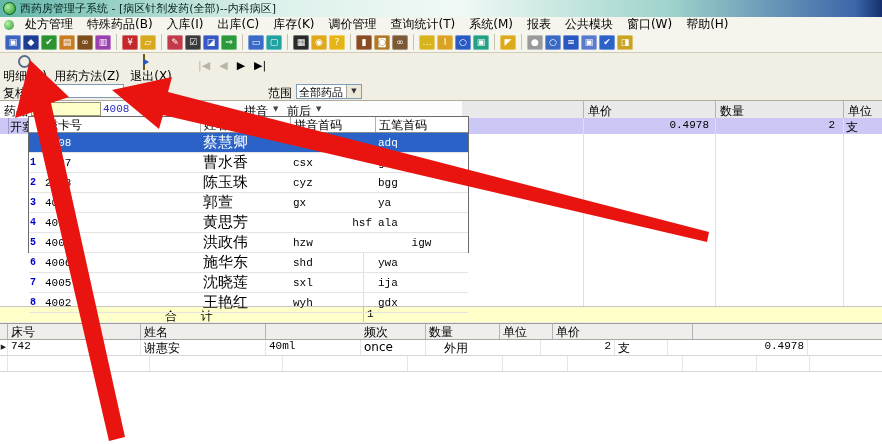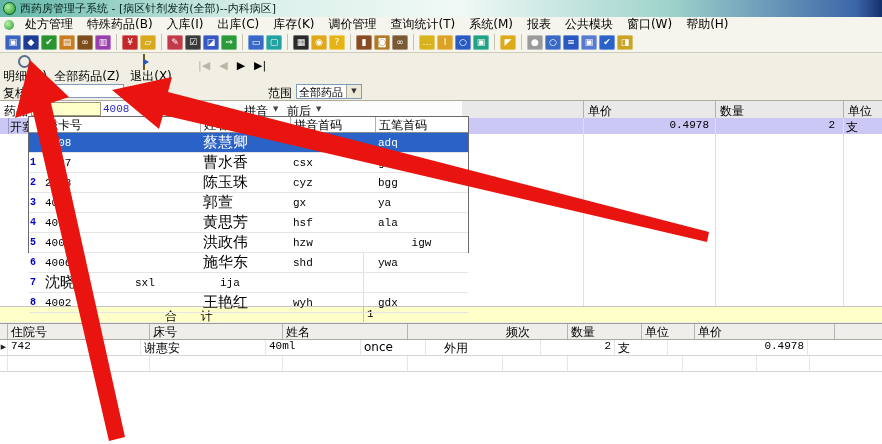--- a/index.html
+++ b/index.html
@@ -149,21 +149,21 @@
 
 <div class="abs btnrow">
   <div class="action-btn" style="width:46px">
     <span class="ic">
         <span class="ic-mag"></span>
       </span>
     <span class="cap">明细(M)</span>
   </div>
   <div class="action-btn" style="width:78px">
     <span class="ic"><span class="ic-pick"></span></span>
-    <span class="cap">全部药品(Z)</span>
+    <span class="cap">用药方法(Z)</span>
   </div>
   <div class="action-btn" style="width:50px">
     <span class="ic"><span class="ic-door"></span></span>
     <span class="cap">退出(X)</span>
   </div>
   <div class="navs">
       <span class="nav-btn dis">|◀</span>
       <span class="nav-btn dis">◀</span>
       <span class="nav-btn">▶</span>
       <span class="nav-btn">▶|</span>
@@ -250,57 +250,57 @@
         <span class="dd-cell dd-num" style="width: 13px;">3</span>
         <span class="dd-cell mono" style="width: 158px;">4011</span>
         <span class="dd-cell" style="width: 90px;">郭萱</span>
         <span class="dd-cell mono" style="width: 85px;">gx</span>
         <span class="dd-cell mono" style="width: 93px;">ya</span>
       </div>
       <div class="dd-row">
         <span class="dd-cell dd-num" style="width: 13px;">4</span>
         <span class="dd-cell mono" style="width: 158px;">4010</span>
         <span class="dd-cell" style="width: 90px;">黄思芳</span>
-        <span class="dd-cell mono" style="width: 85px;">hsf</span>
+        <span class="dd-cell mono" style="width: 85px; text-align: right;">hsf</span>
         <span class="dd-cell mono" style="width: 93px;">ala</span>
       </div>
       <div class="dd-row">
         <span class="dd-cell dd-num" style="width: 13px;">5</span>
         <span class="dd-cell mono" style="width: 158px;">4001</span>
         <span class="dd-cell" style="width: 90px;">洪政伟</span>
         <span class="dd-cell mono" style="width: 85px;">hzw</span>
         <span class="dd-cell mono" style="width: 93px; text-align: center;">igw</span>
       </div>
       <div class="dd-row">
         <span class="dd-cell dd-num" style="width: 13px;">6</span>
         <span class="dd-cell mono" style="width: 158px;">4006</span>
         <span class="dd-cell" style="width: 90px;">施华东</span>
         <span class="dd-cell mono" style="width: 85px;">shd</span>
         <span class="dd-cell mono" style="width: 93px;">ywa</span>
       </div>
       <div class="dd-row">
         <span class="dd-cell dd-num" style="width: 13px;">7</span>
+        <span class="dd-cell mono" style="width: 158px;">4005</span>
         <span class="dd-cell" style="width: 90px;">沈晓莲</span>
         <span class="dd-cell mono" style="width: 85px;">sxl</span>
         <span class="dd-cell mono" style="width: 93px;">ija</span>
       </div>
       <div class="dd-row">
         <span class="dd-cell dd-num" style="width: 13px;">8</span>
         <span class="dd-cell mono" style="width: 158px;">4002</span>
         <span class="dd-cell" style="width: 90px;">王艳红</span>
         <span class="dd-cell mono" style="width: 85px;">wyh</span>
         <span class="dd-cell mono" style="width: 93px;">gdx</span>
       </div>
     </div>
 </div>
 
 <div class="abs btable">
   <div class="bt-header">
       <span class="bt-hcell" style="width: 8px;"></span>
-      <span class="bt-hcell" style="width: 142px;">住院号</span>
       <span class="bt-hcell" style="width: 133px;">床号</span>
       <span class="bt-hcell" style="width: 125px;">姓名</span>
       <span class="bt-hcell" style="width: 95px; margin-top: 44px;">单剂量</span>
       <span class="bt-hcell" style="width: 65px;">频次</span>
       <span class="bt-hcell" style="width: 74px;">数量</span>
       <span class="bt-hcell" style="width: 53px;">单位</span>
       <span class="bt-hcell" style="width: 140px;">单价</span>
     </div>
   <div class="bt-body">
       <div class="bt-row">

